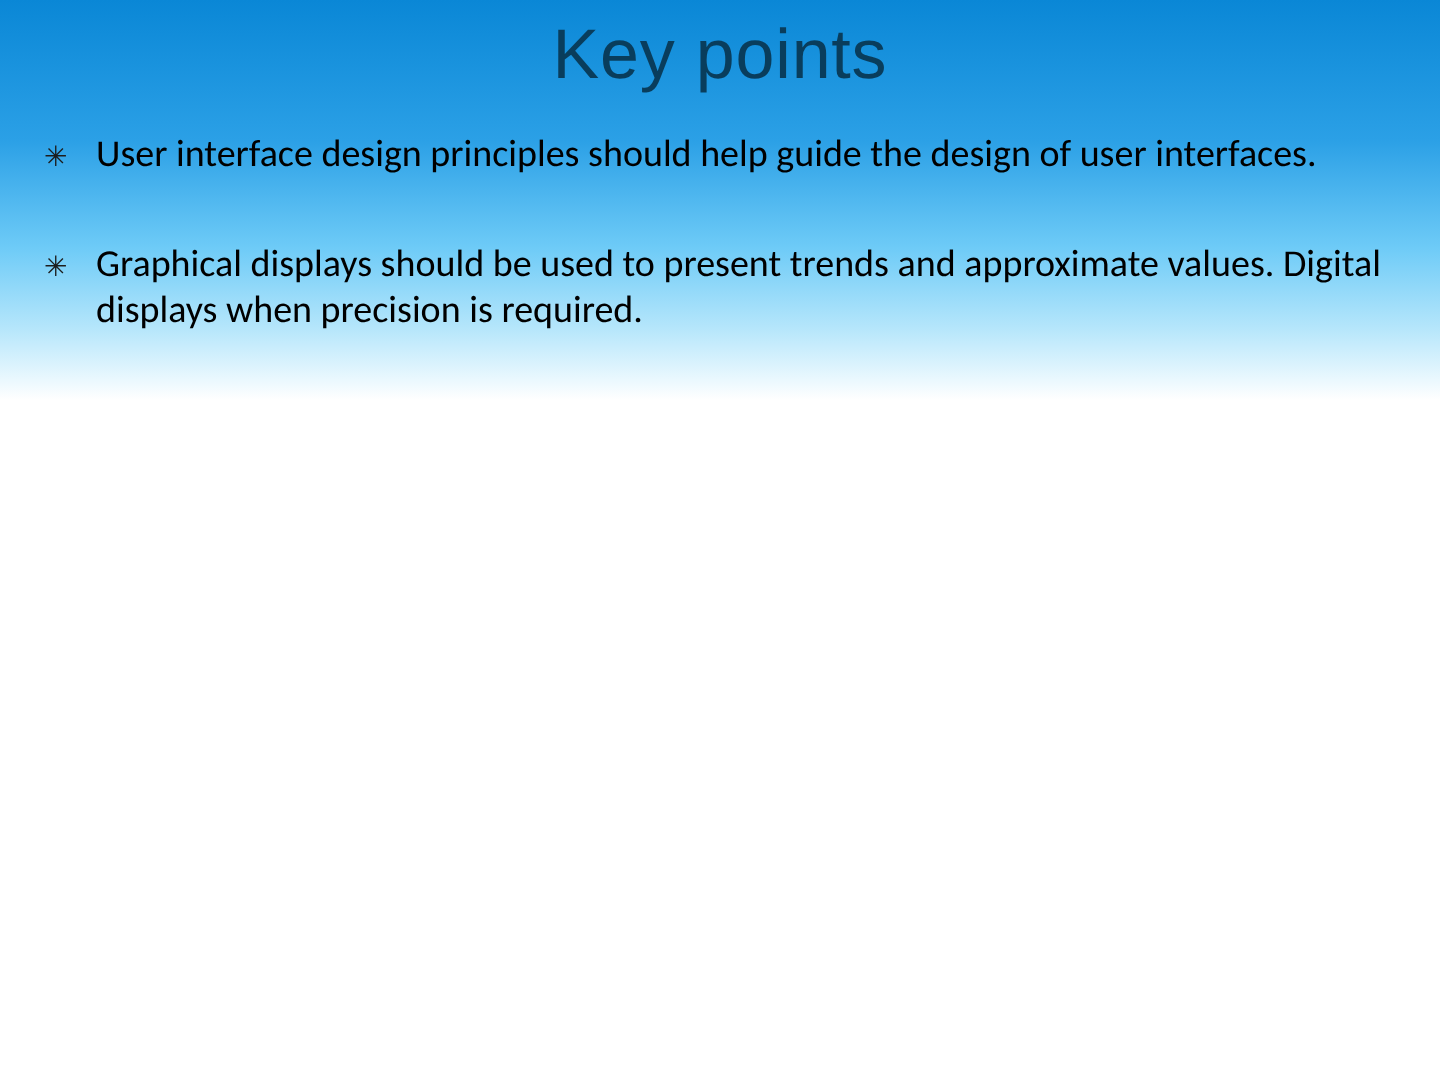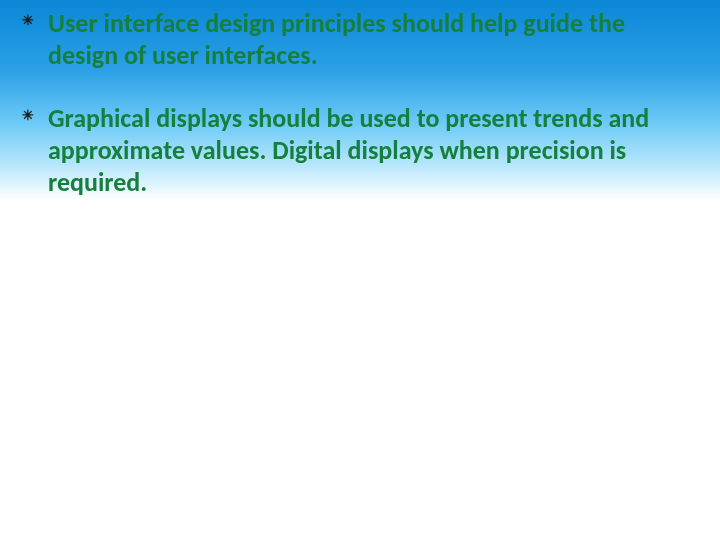--- a/index.html
+++ b/index.html
@@ -34,38 +34,39 @@
     letter-spacing: 0.4px;
     margin-bottom: 18px;
     font-family: "Segoe UI Light", "Segoe UI", Arial, sans-serif;
   }
   ul.points {
     list-style: none;
   }
   ul.points li {
     position: relative;
     padding-left: 22px;
-    font-size: 26px;
+    font-size: 19px;
     line-height: 1.22;
-    color: #15803d;
+    color: #000000;
     margin-bottom: 32px;
-    font-weight: 700;
+    font-weight: 400;
   }
   ul.points li::before {
     content: "✳";
     position: absolute;
     left: -4px;
     top: 4px;
     font-size: 14px;
     color: #1c1c1c;
   }
 </style>
 </head>
 <body>
 
 <div class="sky"></div>
 
 <div class="content">
+  <h1 class="title">Key points</h1>
   <ul class="points">
     <li>User interface design principles should help guide the design of user interfaces.</li>
     <li>Graphical displays should be used to present trends and approximate values. Digital displays when precision is required.</li>
   </ul>
 </div>
 
 </body></html>

